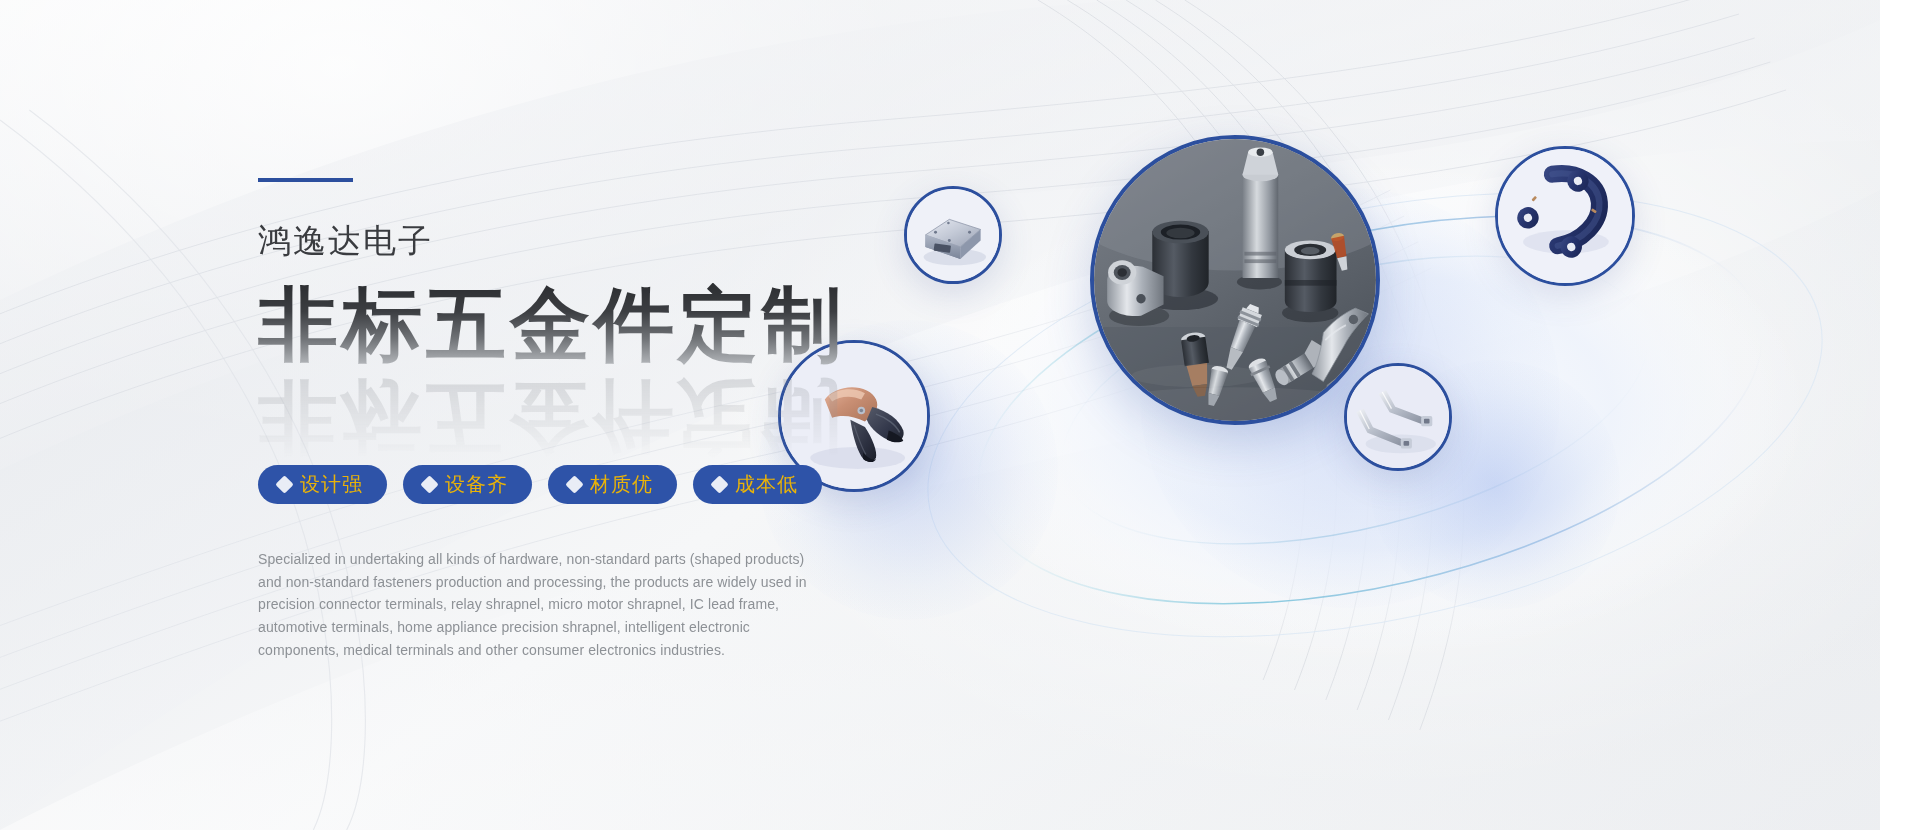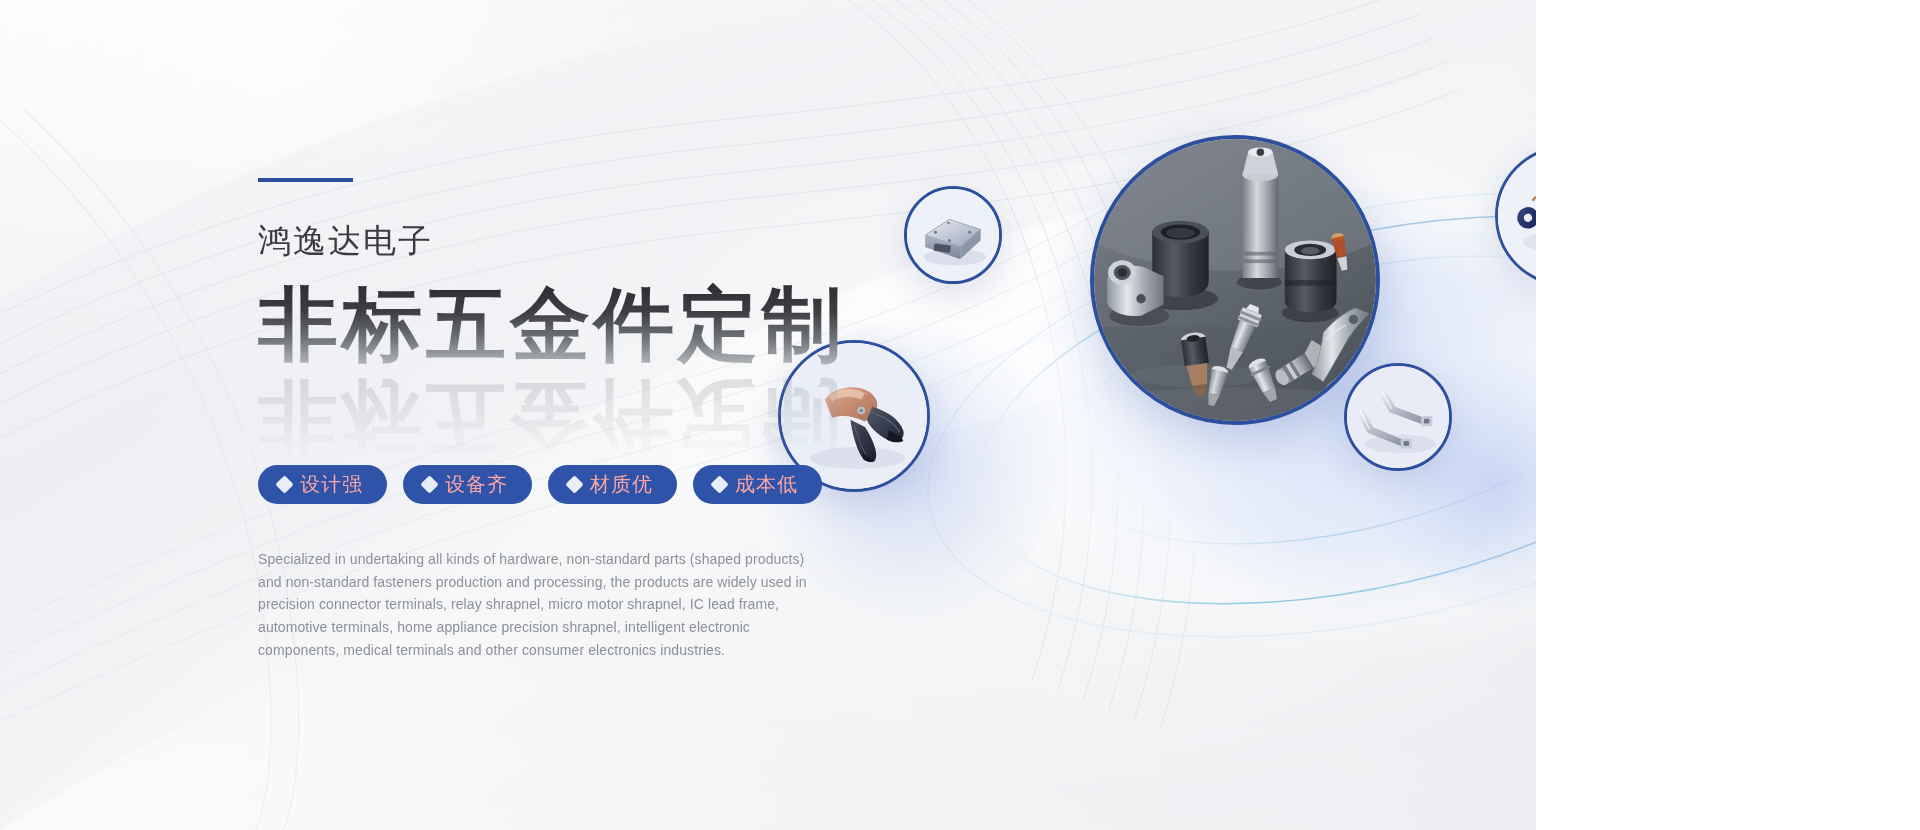--- a/index.html
+++ b/index.html
@@ -7,21 +7,21 @@
 
   html, body {
     width: 1920px;
     height: 830px;
     overflow: hidden;
     font-family: "Liberation Sans", "DejaVu Sans", sans-serif;
   }
 
   .banner {
     position: relative;
-    width: 1536px;
+    width: 1880px;
     height: 830px;
     background:
       radial-gradient(ellipse 900px 600px at 18% 8%, #ffffff 0%, rgba(255,255,255,0) 62%),
       radial-gradient(ellipse 1100px 700px at 72% 45%, #ffffff 0%, rgba(255,255,255,0) 60%),
       linear-gradient(145deg, #f2f3f5 0%, #eceef1 22%, #f6f7f8 48%, #eef0f2 72%, #e9ebee 100%);
     overflow: hidden;
     padding-left: 34px;
   }
 
   
@@ -91,21 +91,21 @@
     display: flex;
     gap: 16px;
     margin-top: 54px;
   }
 
   .pill {
     display: inline-flex;
     align-items: center;
     gap: 9px;
     background: #2e53a8;
-    color: #fca5a5;
+    color: #eab308;
     border-radius: 999px;
     padding: 9px 24px 10px 20px;
     font-size: 20px;
     letter-spacing: 1px;
     line-height: 1;
     cursor: pointer;
     white-space: nowrap;
   }
 
   .pill .diamond {

